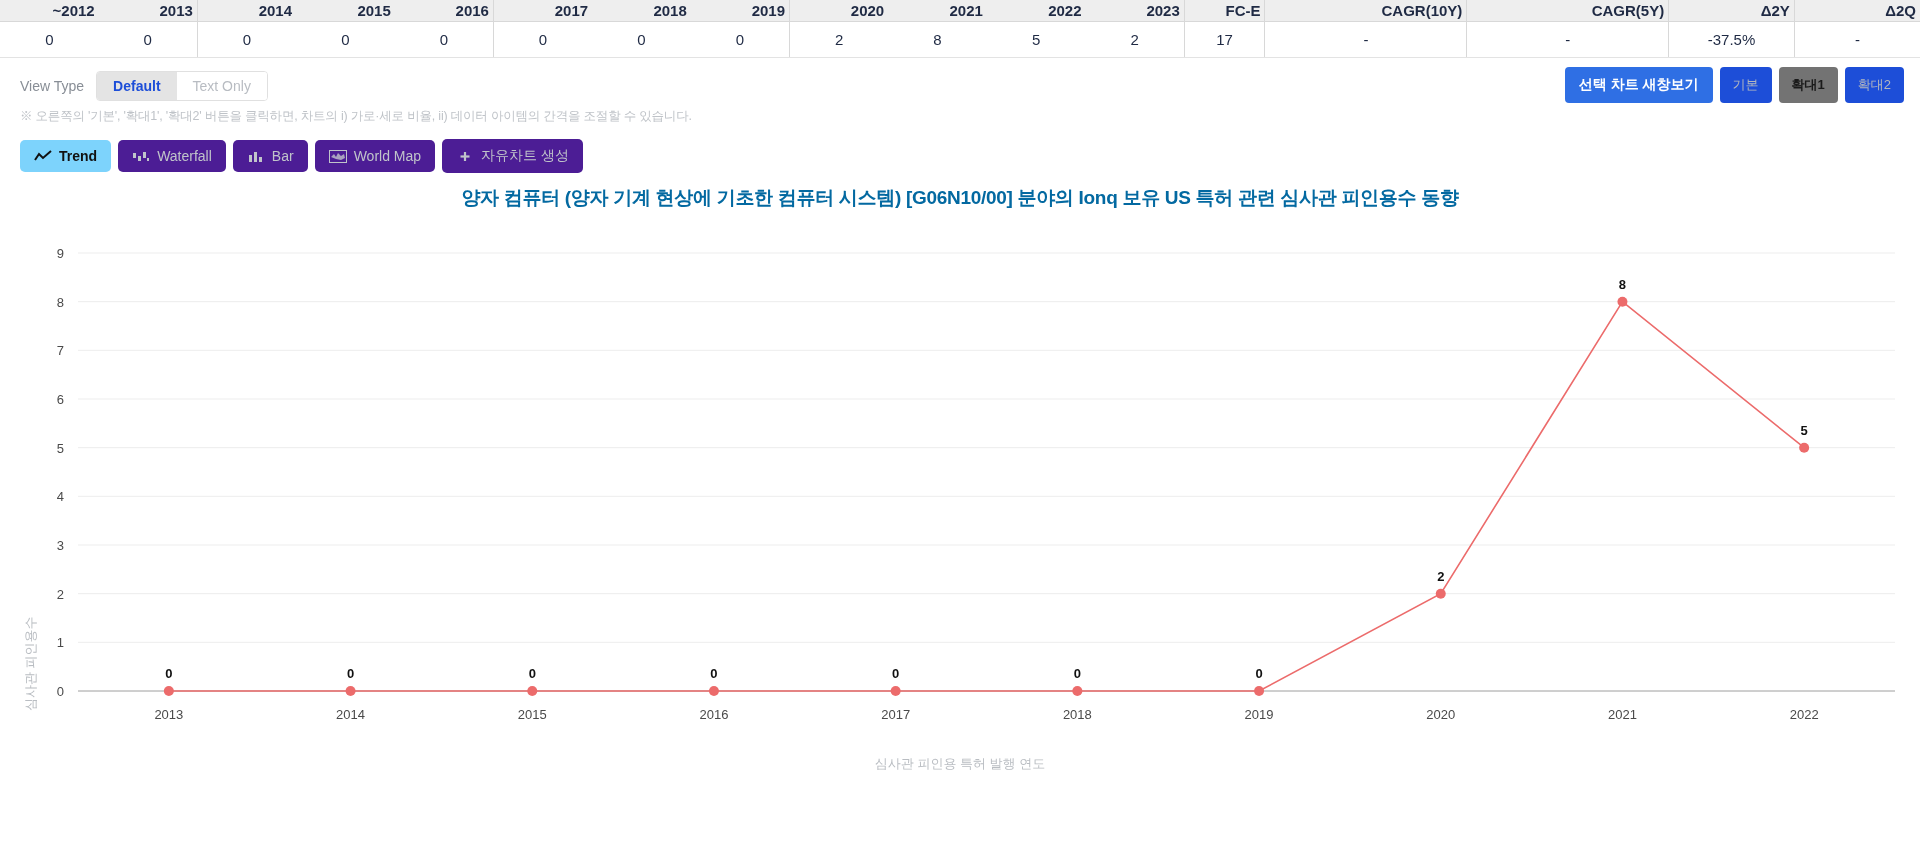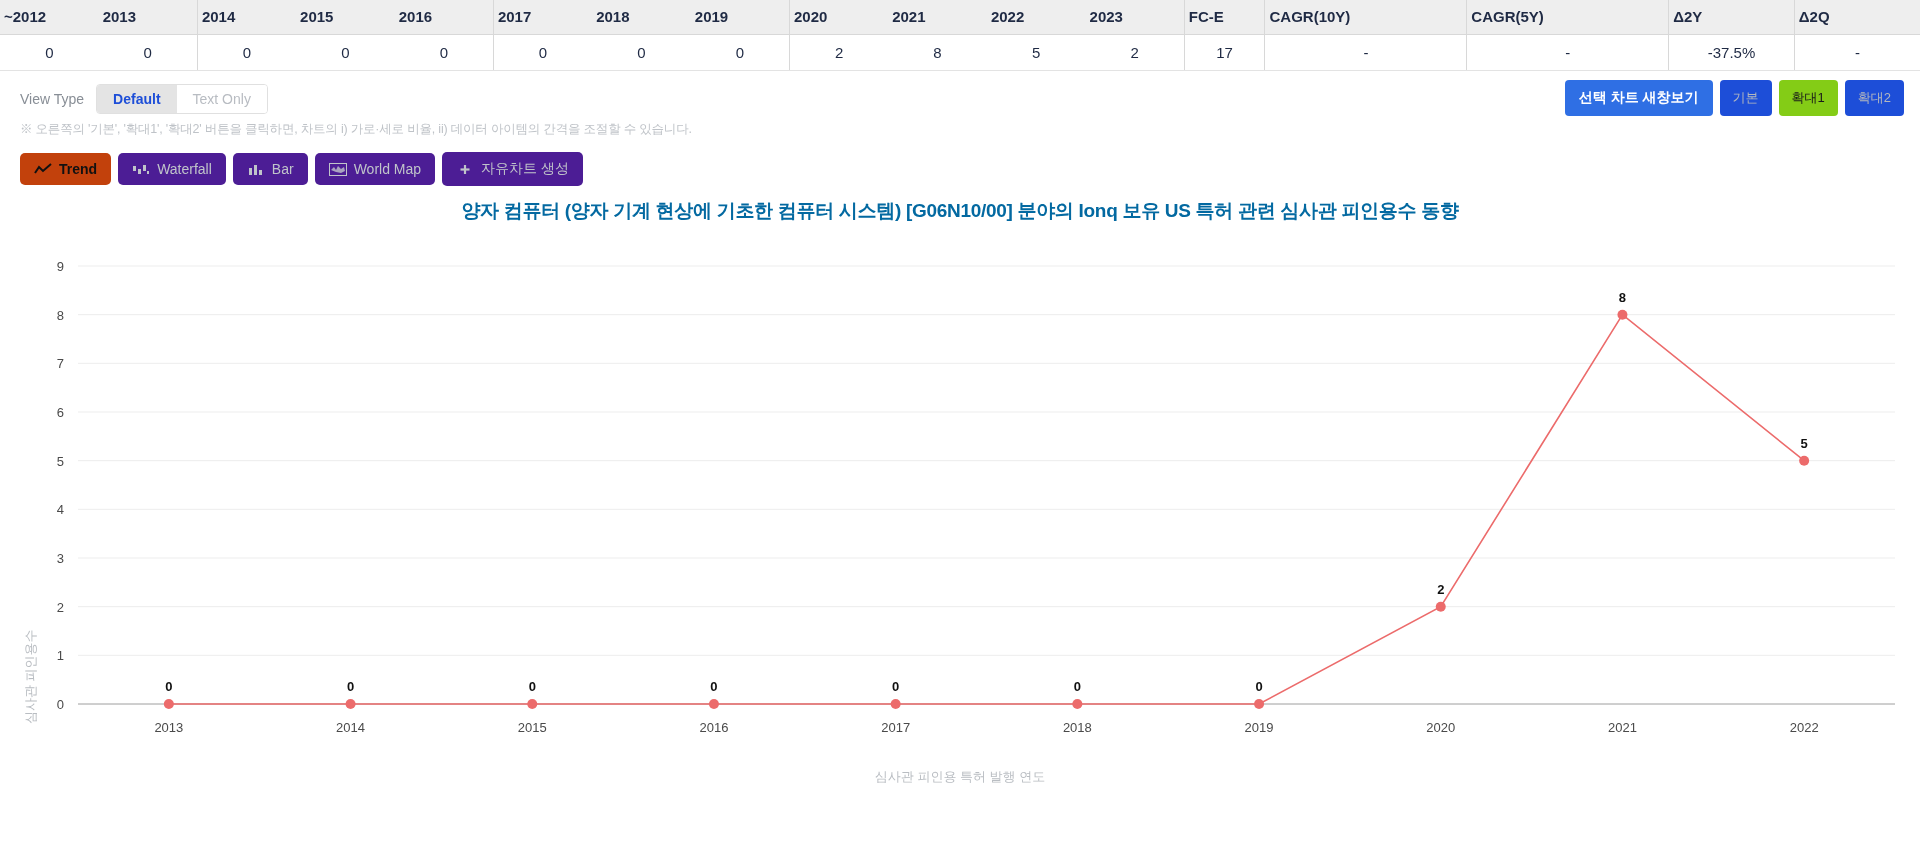--- a/index.html
+++ b/index.html
@@ -14,22 +14,22 @@
   }
 
   
   .data-table-wrap { width: 1920px; border-bottom: 1px solid #e3e3e3; }
   table.data-table { width: 1920px; border-collapse: collapse; table-layout: fixed; }
   table.data-table thead th {
     background: #eeeeee;
     font-size: 15px;
     font-weight: bold;
     color: #1f2a44;
-    text-align: left;
-    height: 34px;
+    text-align: right;
+    height: 21px;
     padding: 0 4px;
     border-bottom: 1px solid #d8d8d8;
     white-space: nowrap;
   }
   table.data-table tbody td {
     background: #ffffff;
     font-size: 15px;
     color: #1f2a44;
     text-align: center;
     height: 36px;
@@ -84,21 +84,21 @@
   .zoom-btn {
     background: #1d4ed8;
     color: #b4b8be;
     font-size: 13px;
     border: none;
     border-radius: 4px;
     padding: 9px 13px;
     cursor: pointer;
     font-family: "Liberation Sans", sans-serif;
   }
-  .zoom-btn.active { background: #84cc16; color: #1a1a1a; font-weight: normal; }
+  .zoom-btn.active { background: #737373; color: #1a1a1a; font-weight: bold; }
 
   
   .note-line {
     padding: 4px 20px 0 20px;
     font-size: 12.5px;
     color: #bfc3c8;
     letter-spacing: -0.2px;
     white-space: nowrap;
   }
 
@@ -111,21 +111,21 @@
     display: inline-flex; align-items: center; gap: 7px;
     background: #4c1d95;
     color: #c0c4ca;
     border: none;
     border-radius: 5px;
     font-size: 14px;
     padding: 8px 14px;
     cursor: pointer;
     font-family: "Liberation Sans", sans-serif;
   }
-  .ct-btn.active { background: #c2410c; color: #111; font-weight: bold; }
+  .ct-btn.active { background: #7dd3fc; color: #111; font-weight: bold; }
   .ct-ico { display: inline-flex; width: 18px; height: 14px; align-items: flex-end; }
 
   
   .chart-section { position: relative; width: 1920px; height: 610px; }
   .chart-title {
     text-align: center;
     font-size: 19px;
     font-weight: bold;
     color: #0369a1;
     padding-top: 12px;

